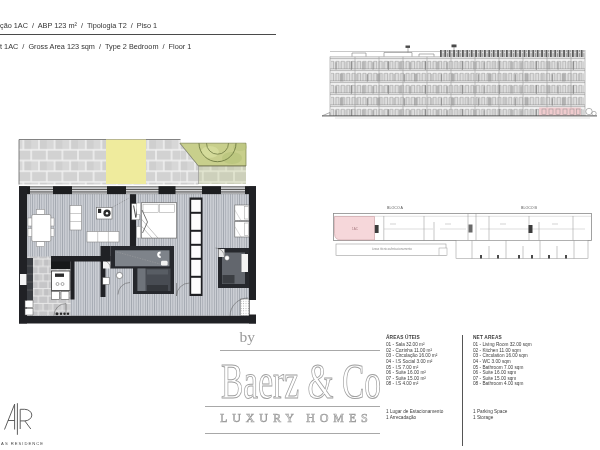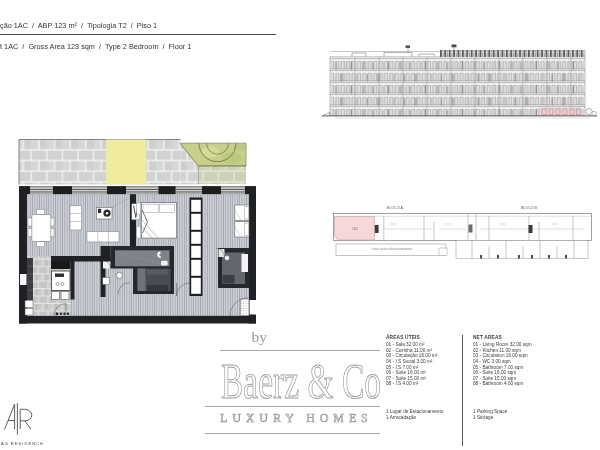--- a/index.html
+++ b/index.html
@@ -375,21 +375,21 @@
 
 <g fill="none" stroke="#4d4d4d" stroke-width="0.9">
 <path d="M4.5,429.5 L14.6,404.2 L14.6,429.5"></path>
 <line x1="8" y1="420.5" x2="14.6" y2="420.5"></line>
 <line x1="17.4" y1="403.2" x2="17.4" y2="434.8"></line>
 <path d="M20.2,429 L20.2,409.3 L24.5,409.3 A7.3,5.8 0 0 1 24.5,420.9 L20.2,420.9 M24.8,420.9 L30.8,429"></path>
 </g>
 </g>
 </svg>
 
-<div class="abs" style="left:239.5px;top:328px;font-family:'Liberation Serif',serif;font-size:15.5px;color:#9a9a9a;margin-left:12px;">by</div>
+<div class="abs" style="left:239.5px;top:328px;font-family:'Liberation Serif',serif;font-size:15.5px;color:#9a9a9a;">by</div>
 
 <div class="abs" style="left:220px;top:350px;width:160px;height:1px;background:#a8a8a8;"></div>
 
 <div class="abs" style="left:221px;top:351.5px;width:320px;font-family:'Liberation Serif',serif;font-size:50px;color:#fff;-webkit-text-stroke:0.95px #a0a0a0;transform:scaleX(0.67);transform-origin:0 0;white-space:nowrap;">Baerz &amp; Co</div>
 
 <div class="abs" style="left:205px;top:406px;width:175px;height:1px;background:#a8a8a8;"></div>
 
 <div class="abs" style="left:220px;top:410.5px;font-family:'Liberation Serif',serif;font-size:12px;color:#fff;-webkit-text-stroke:0.7px #9d9d9d;letter-spacing:4.9px;white-space:nowrap;">LUXURY HOMES</div>
 
 <div class="abs" style="left:205px;top:433px;width:175px;height:1px;background:#a8a8a8;"></div>

